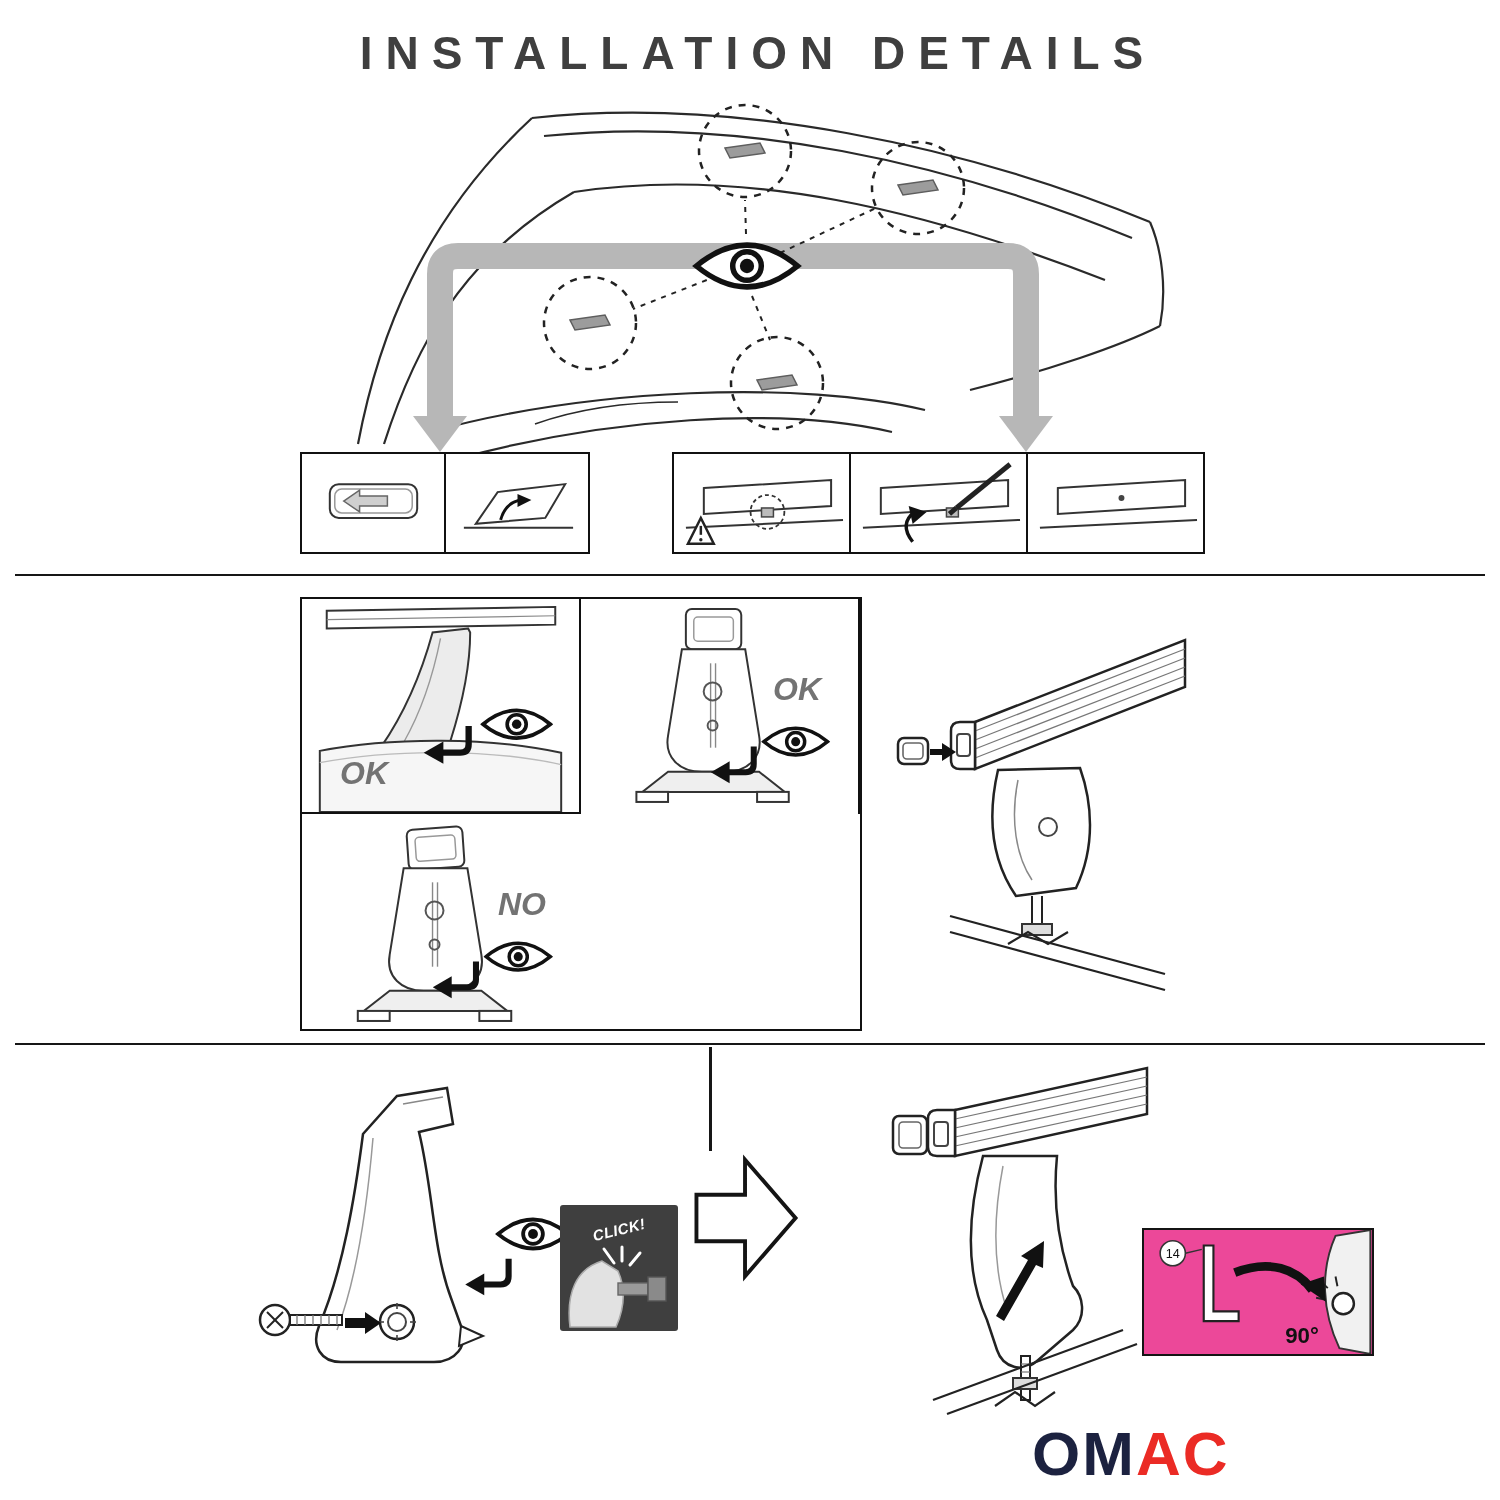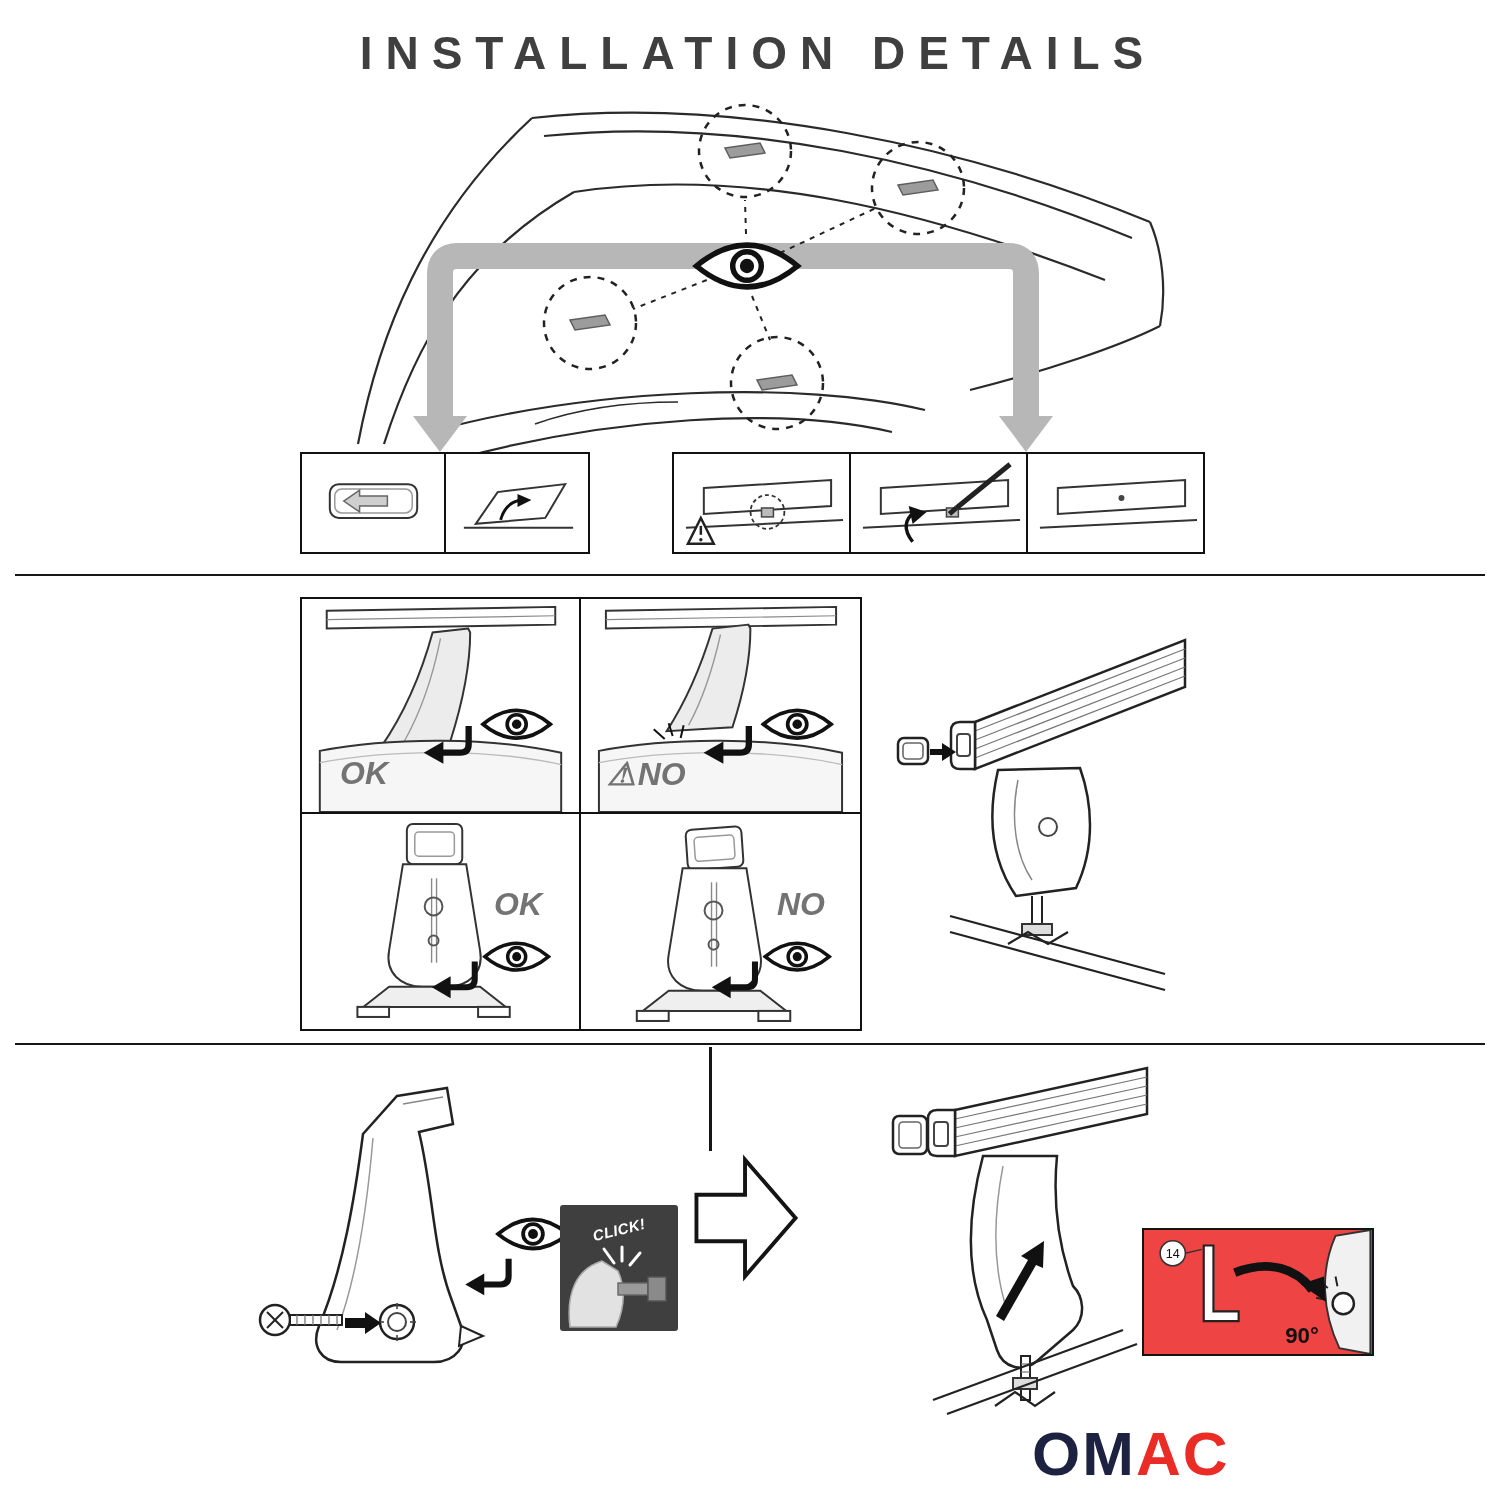--- a/index.html
+++ b/index.html
@@ -25,21 +25,21 @@
   .cell svg{position:absolute;left:0;top:0;width:100%;height:100%;}
   .cell-1,.cell-3{border-right:2px solid #111;}
   .cell-1,.cell-2{border-bottom:2px solid #111;}
   .judge{position:absolute;font-size:32px;font-weight:800;color:#737373;letter-spacing:0;font-style:italic;}
   .warn-glyph{font-weight:700;margin-right:2px;}
   .click-box{background:#3f3f3f;border-radius:3px;overflow:hidden;}
   .click-label{
     position:absolute;left:32px;top:16px;color:#fff;font-size:15px;
     font-style:italic;font-weight:800;transform:rotate(-14deg);letter-spacing:.5px;
   }
-  .key-box{border:2px solid #141414;background:#ef4444;box-sizing:border-box;position:relative;}
+  .key-box{border:2px solid #141414;background:#ec4899;box-sizing:border-box;position:relative;}
   .key-box svg{position:absolute;left:0;top:0;width:100%;height:100%;}
   .logo{left:1032px;top:1406px;font-size:62px;font-weight:800;letter-spacing:2px;margin-top:12px;}
   .logo .navy{color:#1c2240;}
   .logo .red{color:#eb2b25;}
   svg text{font-family:"Liberation Sans", sans-serif;}
 </style>
 </head>
 <body>
 
 <svg width="0" height="0" style="position:absolute" aria-hidden="true">
@@ -173,38 +173,20 @@
       <path d="M168,30 L132,34 C120,78 102,118 80,150 L150,144 C162,106 170,68 170,34 Z" fill="#ececec" stroke="#333" stroke-width="2"></path>
       <path d="M140,40 C132,80 120,115 103,145" fill="none" stroke="#999" stroke-width="1.4"></path>
       <path d="M18,154 C90,140 192,140 262,156 L262,216 L18,216 Z" fill="#f6f6f6" stroke="#333" stroke-width="2"></path>
       <path d="M18,166 C90,152 192,152 262,168" fill="none" stroke="#bbb" stroke-width="1.4"></path>
       <use href="#eye" x="180" y="106" width="74" height="42"></use>
       <use href="#hookL" x="120" y="126" width="60" height="44"></use>
     </svg>
     <span class="judge" style="left:38px;top:156px;">OK</span>
   </div>
 
-  <div class="cell cell-2">
-    <svg viewBox="0 0 280 216" preserveAspectRatio="none">
-      <polygon points="25,12 256,8 256,26 25,30" fill="#fff" stroke="#333" stroke-width="2"></polygon>
-      <line x1="25" y1="21" x2="256" y2="17" stroke="#888" stroke-width="1.2"></line>
-      <path d="M168,26 L132,30 C120,70 104,106 86,134 L152,130 C163,96 170,60 170,30 Z" fill="#ececec" stroke="#333" stroke-width="2"></path>
-      <path d="M140,36 C132,72 122,102 108,128" fill="none" stroke="#999" stroke-width="1.4"></path>
-      <path d="M18,154 C90,140 192,140 262,156 L262,216 L18,216 Z" fill="#f6f6f6" stroke="#333" stroke-width="2"></path>
-      <path d="M18,166 C90,152 192,152 262,168" fill="none" stroke="#bbb" stroke-width="1.4"></path>
-      <g stroke="#111" stroke-width="2">
-        <line x1="84" y1="142" x2="73" y2="132"></line>
-        <line x1="92" y1="139" x2="88" y2="126"></line>
-        <line x1="100" y1="141" x2="103" y2="128"></line>
-      </g>
-      <use href="#eye" x="180" y="106" width="74" height="42"></use>
-      <use href="#hookL" x="120" y="126" width="60" height="44"></use>
-    </svg>
-    <span class="judge" style="left:26px;top:156px;"><span class="warn-glyph">⚠</span><span>NO</span></span>
-  </div>
 
   <div class="cell cell-3">
     <svg viewBox="0 0 280 214" preserveAspectRatio="none">
       <rect x="106" y="10" width="56" height="40" rx="6" fill="#fff" stroke="#333" stroke-width="2"></rect>
       <rect x="114" y="18" width="40" height="24" rx="4" fill="none" stroke="#999" stroke-width="1.5"></rect>
       <path d="M102,50 L166,50 L180,136 C184,158 168,172 146,172 L122,172 C100,172 84,158 88,136 Z" fill="#fff" stroke="#333" stroke-width="2"></path>
       <line x1="131" y1="64" x2="131" y2="148" stroke="#888" stroke-width="1.4"></line>
       <line x1="136" y1="64" x2="136" y2="148" stroke="#888" stroke-width="1.4"></line>
       <circle cx="133" cy="92" r="9" fill="none" stroke="#555" stroke-width="2"></circle>
       <circle cx="133" cy="126" r="5" fill="none" stroke="#555" stroke-width="2"></circle>

